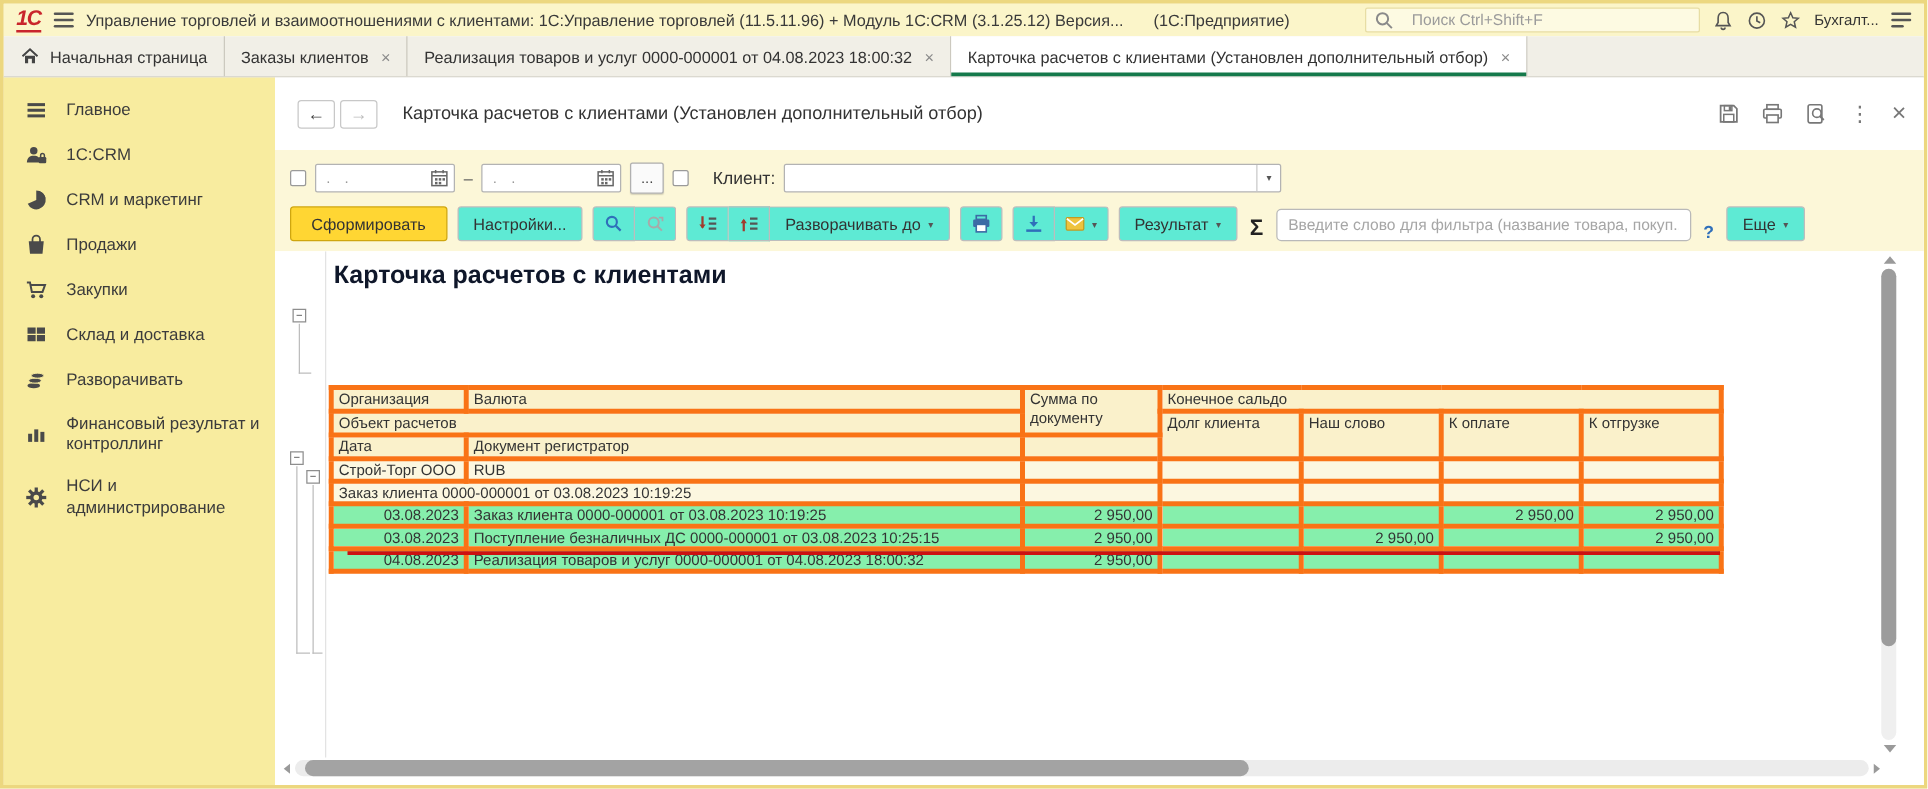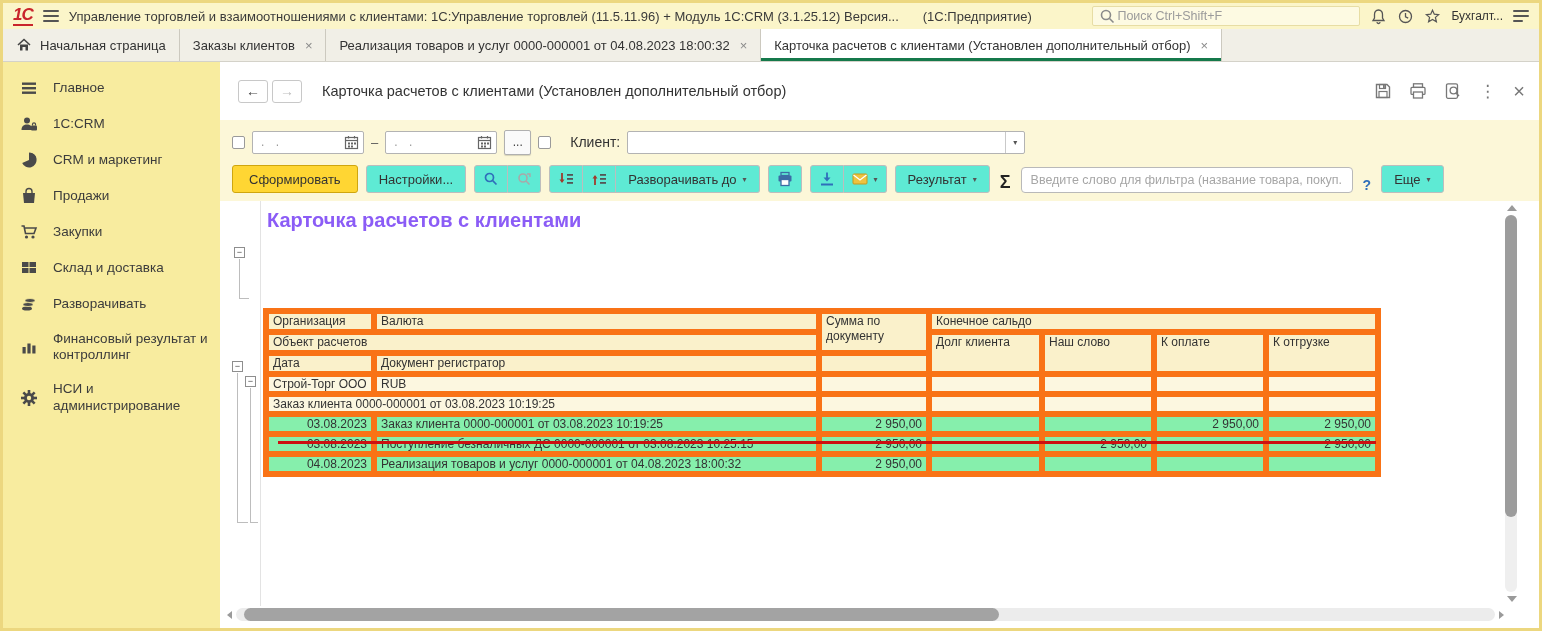--- a/index.html
+++ b/index.html
@@ -8,21 +8,21 @@
 
   .app { width:1542px; height:631px; border:3px solid #ecd77f; display:flex; flex-direction:column; background:#fff; }
 
   
   .titlebar { height:26px; background:#fbf5c9; display:flex; align-items:center; gap:10px; padding:0 10px; flex:0 0 auto; }
   .logo { color:#c9252c; font-weight:bold; font-size:17px; font-style:italic; letter-spacing:-1px; border-bottom:2px solid #c9252c; line-height:1; padding-bottom:1px; }
   .bars { display:inline-flex; flex-direction:column; gap:3px; width:16px; cursor:pointer; }
   .bars i { height:2px; background:#555; border-radius:1px; }
   .tb-title { font-size:13px; color:#3a3a3a; white-space:nowrap; }
   .tb-app { font-size:13px; color:#3a3a3a; margin-left:14px; white-space:nowrap; }
-  .tb-search { margin-left:auto; width:268px; height:20px; background:#fdfae2; border:1px solid #e7dda4; border-radius:2px; display:flex; align-items:center; gap:1px; padding:0 6px; }
+  .tb-search { margin-left:auto; width:268px; height:20px; background:#fdfae2; border:1px solid #e7dda4; border-radius:2px; display:flex; align-items:center; gap:13px; padding:0 6px; }
   .tb-search input { border:none; outline:none; background:transparent; width:100%; font-size:12.5px; color:#333; font-family:"Liberation Sans",sans-serif; }
   .tb-search input::placeholder { color:#9b9b9b; }
   .tb-ico { width:17px; height:17px; flex:0 0 auto; cursor:pointer; }
   .tb-user { font-size:12px; color:#333; white-space:nowrap; cursor:pointer; }
 
   
   .tabbar { height:33px; background:#f1efe7; border-bottom:1px solid #d4d2c9; display:flex; align-items:stretch; flex:0 0 auto; }
   .tab { display:flex; align-items:center; gap:8px; padding:0 13px; border-right:1px solid #ccc9bf; font-size:13px; color:#333; cursor:pointer; position:relative; white-space:nowrap; }
   .tab .x { color:#8a8a8a; font-size:13px; margin-left:2px; cursor:pointer; }
   .tab.active { background:#fff; }
@@ -72,28 +72,28 @@
   .filter-input { width:332px; height:26px; border:1px solid #b9b9b9; border-radius:4px; padding:0 9px; font-size:12.5px; color:#333; outline:none; font-family:"Liberation Sans",sans-serif; }
   .filter-input::placeholder { color:#a6a6a6; }
   .help { color:#2f6fba; font-size:14px; font-weight:bold; cursor:pointer; margin:0 2px; }
 
   
   .report { flex:1; position:relative; background:#fff; min-height:0; overflow:hidden; }
   .vrule { position:absolute; left:40px; top:0; bottom:22px; width:1px; background:#e3e3e3; }
   .mbox { position:absolute; width:11px; height:11px; border:1px solid #8e8e8e; background:#fff; font-size:9px; line-height:9px; text-align:center; color:#444; cursor:pointer; z-index:3; }
   .gline { position:absolute; background:#bdbdbd; z-index:2; }
 
-  .rep-title { position:absolute; left:47px; top:8px; font-size:20px; font-weight:bold; color:#8b5cf6; }
+  .rep-title { position:absolute; left:47px; top:8px; font-size:20px; font-weight:bold; color:#0f172a; }
   .rep-params { position:absolute; left:47px; top:52px; font-size:12.5px; color:#333; line-height:1.7; }
   .rep-params .row { display:flex; }
   .rep-params .plbl { width:84px; flex:0 0 auto; }
   .red-underline { border-bottom:2px solid #cc1111; padding-bottom:1px; }
 
   table.grid { position:absolute; left:43px; top:107px; border-collapse:collapse; table-layout:fixed; font-size:12px; color:#333; }
-  table.grid td { border:6px solid #f97316; padding:0 4px; overflow:hidden; white-space:nowrap; height:17px; }
+  table.grid td { border:4px solid #f97316; padding:0 4px; overflow:hidden; white-space:nowrap; height:17px; }
   tr.h td { background:#faf1cb; vertical-align:top; line-height:1.25; }
   tr.rdata td { height:16px; background:#86efac; }
   tr.rorg td, tr.rgroup td { height:16px; background:#fcf7e0; }
   td.num { text-align:right; }
   td.datec { text-align:right; padding-right:10px; }
   td.indent { padding-left:22px; }
   .redline { position:absolute; left:58px; top:240px; width:1098px; height:3px; background:#cc1111; z-index:4; }
 
   
   .vscroll { position:absolute; right:20px; top:4px; bottom:26px; width:15px; }

